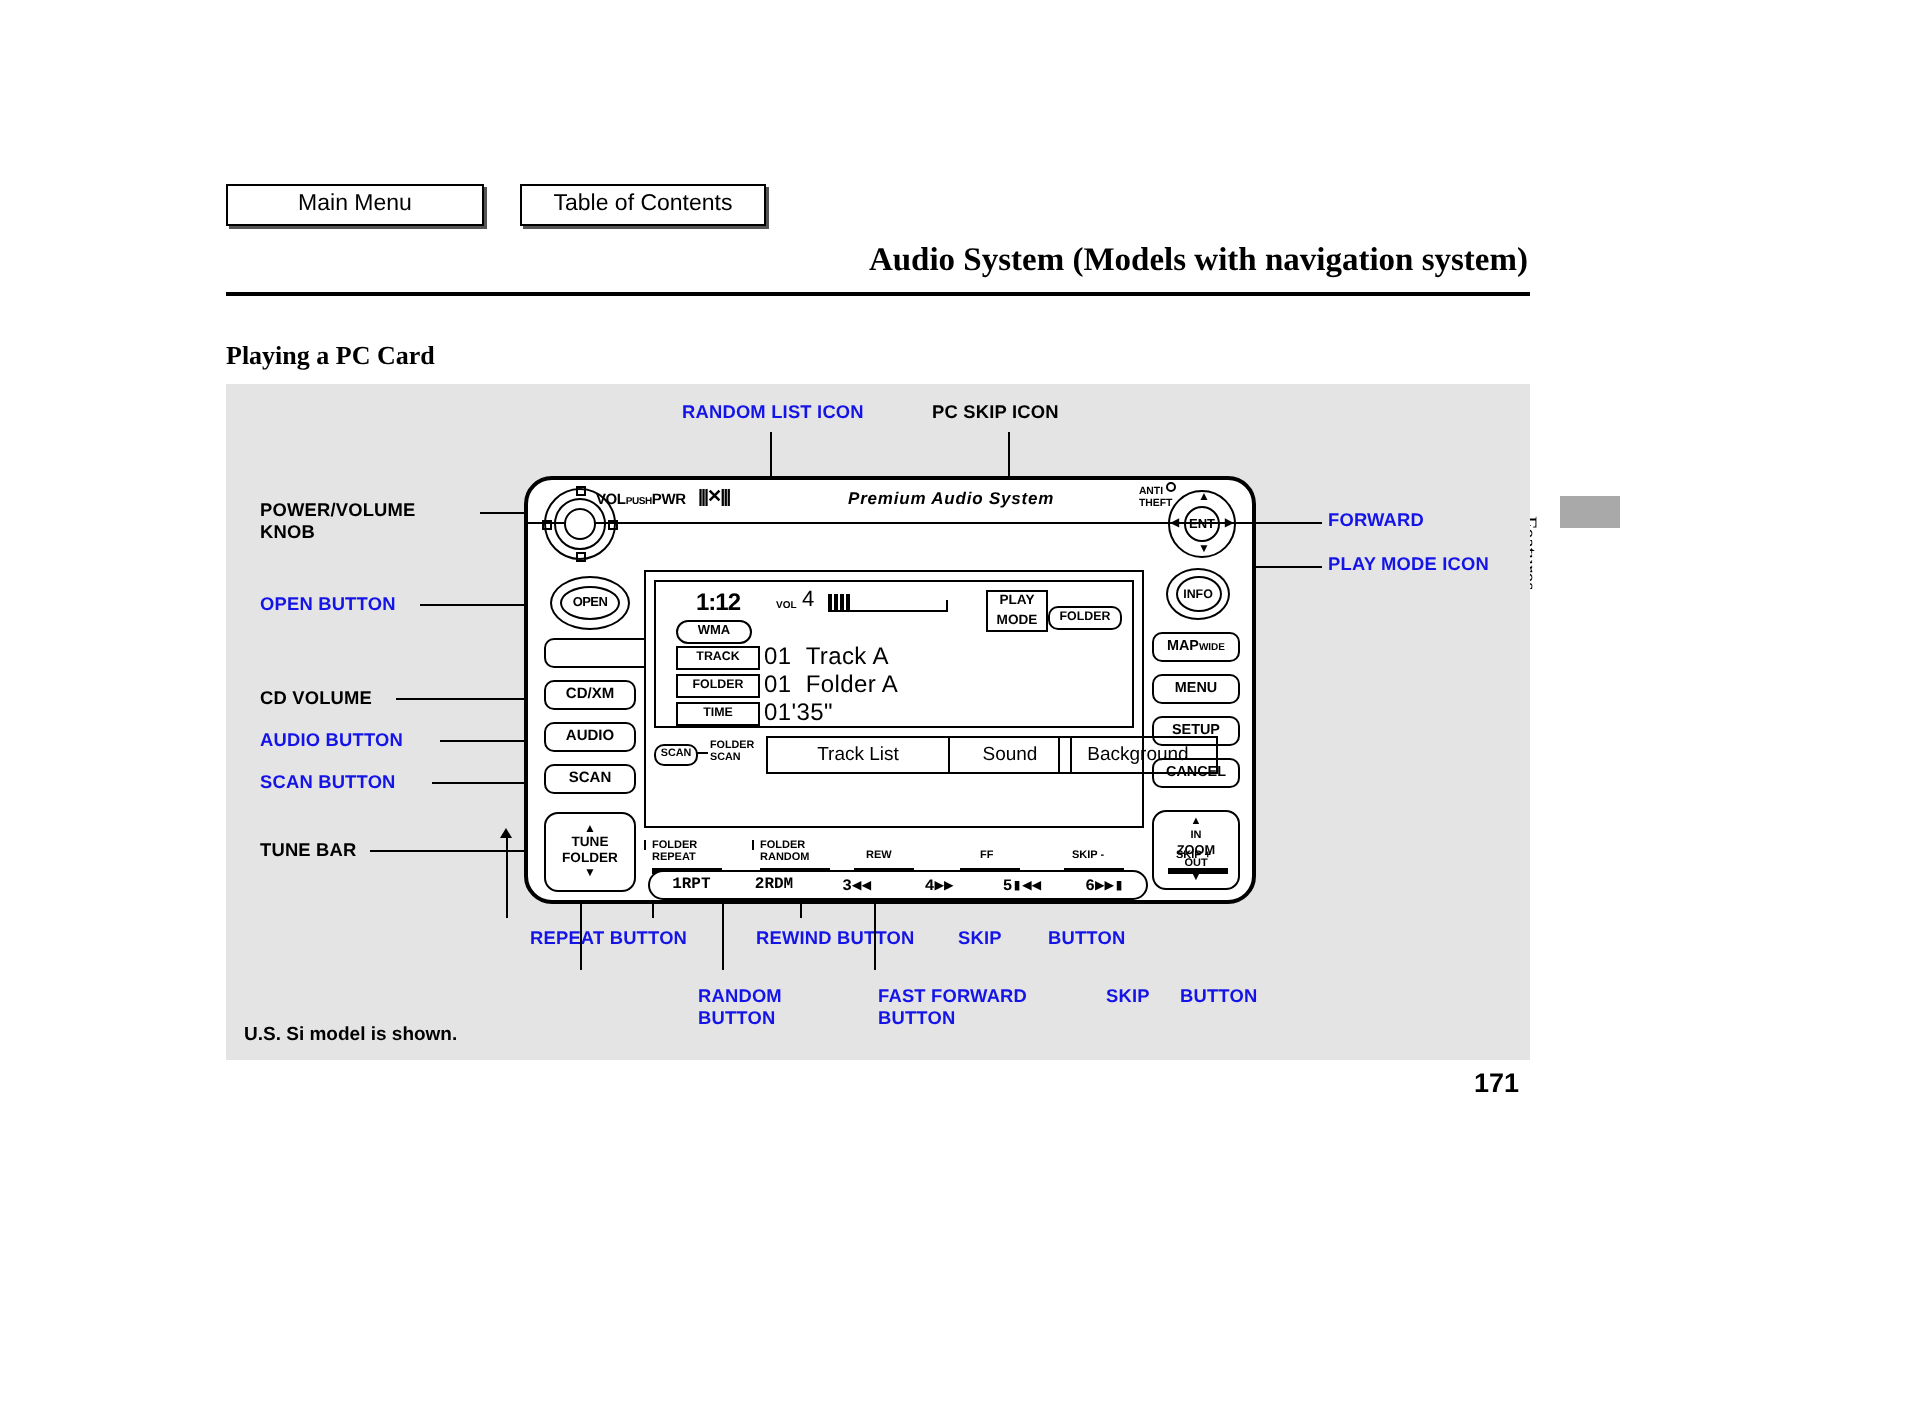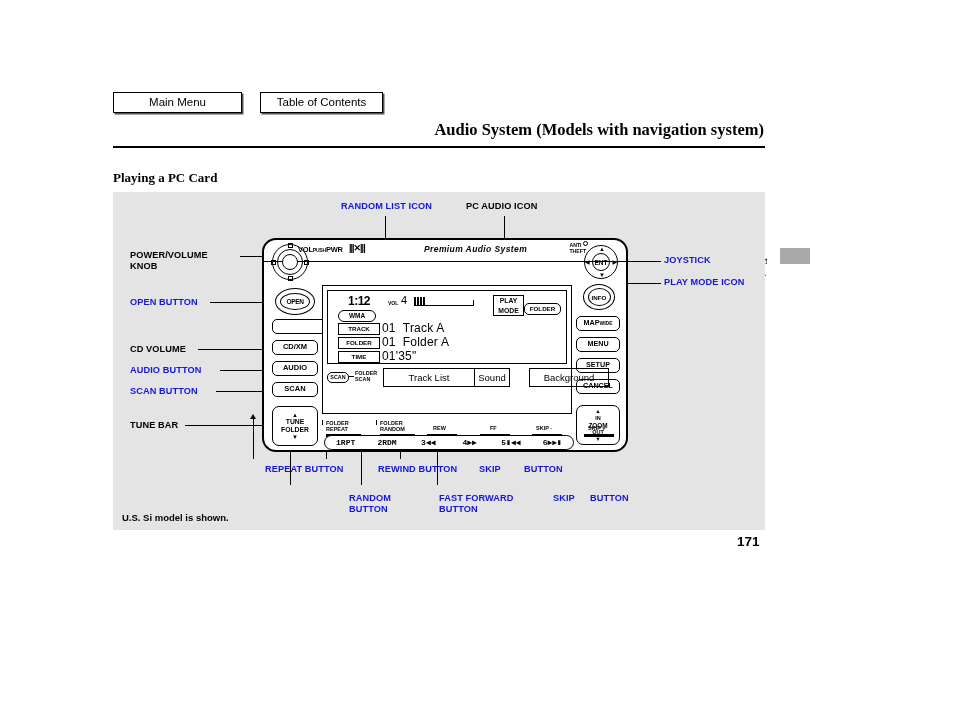--- a/index.html
+++ b/index.html
@@ -215,21 +215,21 @@
     border:1.2px solid #000;border-radius:5px;
     font-size:5.4px;font-weight:bold;text-align:center;line-height:8px;
   }
   .scandash{position:absolute;left:21px;top:8px;width:6px;height:1px;background:#000;}
   .folderscan{position:absolute;left:28px;top:3px;font-size:5.4px;font-weight:bold;line-height:5.8px;}
   .softbtn{
     position:absolute;top:0;height:19px;border:1.4px solid #000;
     font-size:9.5px;text-align:center;line-height:17px;box-sizing:border-box;color:#000;
   }
   .softbtn.tracklist{left:56px;width:92px;border-width:1.8px;}
-  .softbtn.sound{left:147px;width:36px;}
+  .softbtn.sound{left:147px;width:62px;}
   .softbtn.background{left:202px;width:80px;}
 
   
   .legend{position:absolute;left:6px;top:180px;width:354px;height:18px;}
   .lg{position:absolute;top:0;font-size:5.5px;font-weight:bold;line-height:6px;color:#000;}
   .lgbar{position:absolute;height:2.5px;background:#000;}
   .lgtick{position:absolute;width:1px;height:5px;background:#000;}
 
   
   .presets{
@@ -266,21 +266,21 @@
   <div class="pageno">171</div>
   <div class="sidetab-box"></div>
   <div class="sidetab-text">Features</div>
 
   <div class="panel">
 
     <div class="lbl blue" style="left:228px;top:9px;">RANDOM LIST ICON</div>
     <div class="lead v" style="left:272px;top:24px;height:112px;"></div>
     <div class="arrowD" style="left:269px;top:134px;"></div>
 
-    <div class="lbl black" style="left:353px;top:9px;">PC AUDIO ICON</div>
+    <div class="lbl black" style="left:353px;top:9px;">PC SKIP ICON</div>
     <div class="lead v" style="left:391px;top:24px;height:30px;"></div>
     <div class="arrowD" style="left:388px;top:52px;"></div>
 
     <div class="lbl black" style="left:17px;top:58px;">POWER/VOLUME
 KNOB</div>
     <div class="lead h" style="left:127px;top:64px;width:27px;"></div>
     <div class="arrowR" style="left:151px;top:61px;"></div>
 
     <div class="lbl blue" style="left:17px;top:105px;">OPEN BUTTON</div>
     <div class="lead h" style="left:97px;top:110px;width:57px;"></div>
@@ -295,21 +295,21 @@
     <div class="arrowR" style="left:151px;top:175px;"></div>
 
     <div class="lbl blue" style="left:17px;top:194px;">SCAN BUTTON</div>
     <div class="lead h" style="left:103px;top:199px;width:51px;"></div>
     <div class="arrowR" style="left:151px;top:196px;"></div>
 
     <div class="lbl black" style="left:17px;top:228px;">TUNE BAR</div>
     <div class="lead h" style="left:72px;top:233px;width:82px;"></div>
     <div class="arrowR" style="left:151px;top:230px;"></div>
 
-    <div class="lbl blue" style="left:551px;top:63px;">JOYSTICK</div>
+    <div class="lbl blue" style="left:551px;top:63px;">FORWARD</div>
     <div class="lead h" style="left:510px;top:69px;width:38px;"></div>
     <div class="arrowL" style="left:506px;top:66px;"></div>
 
     <div class="lbl blue" style="left:551px;top:85px;">PLAY MODE ICON</div>
     <div class="lead h" style="left:409px;top:91px;width:139px;"></div>
     <div class="lead v" style="left:409px;top:67px;height:25px;"></div>
     <div class="arrowU" style="left:406px;top:63px;"></div>
 
     <div class="lead v" style="left:140px;top:225px;height:42px;"></div>
     <div class="arrowU" style="left:137px;top:222px;"></div>

